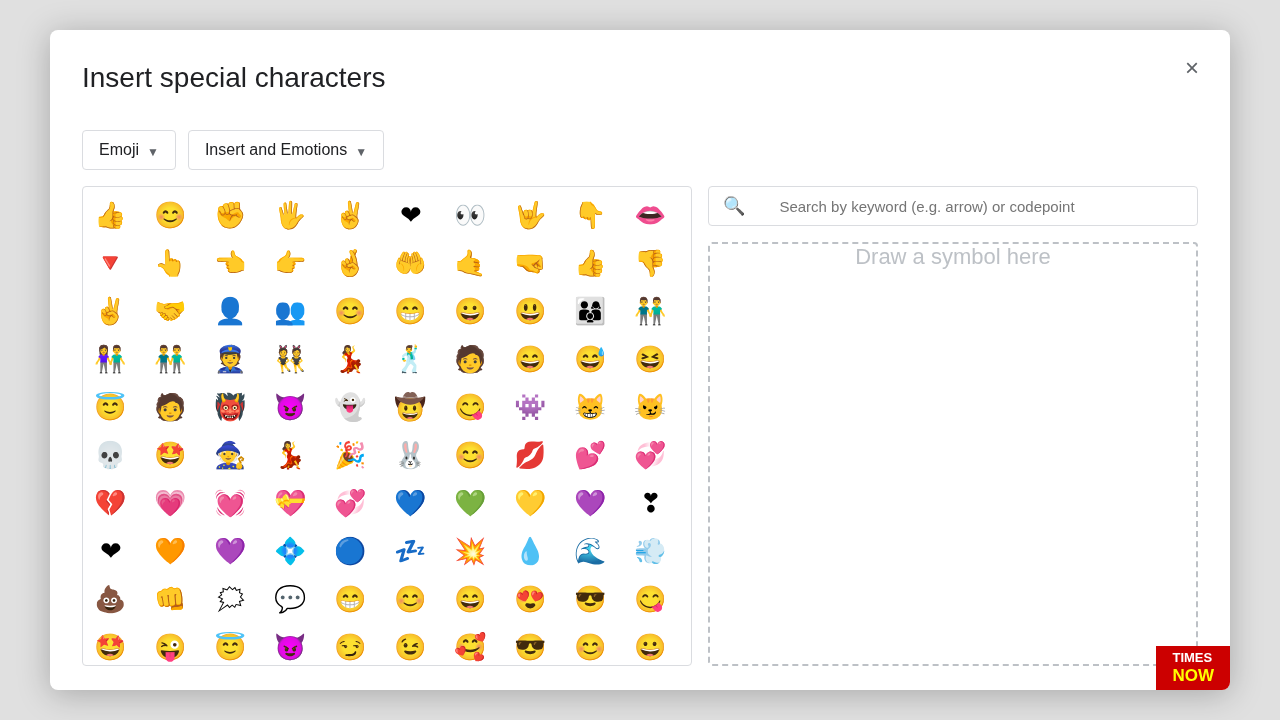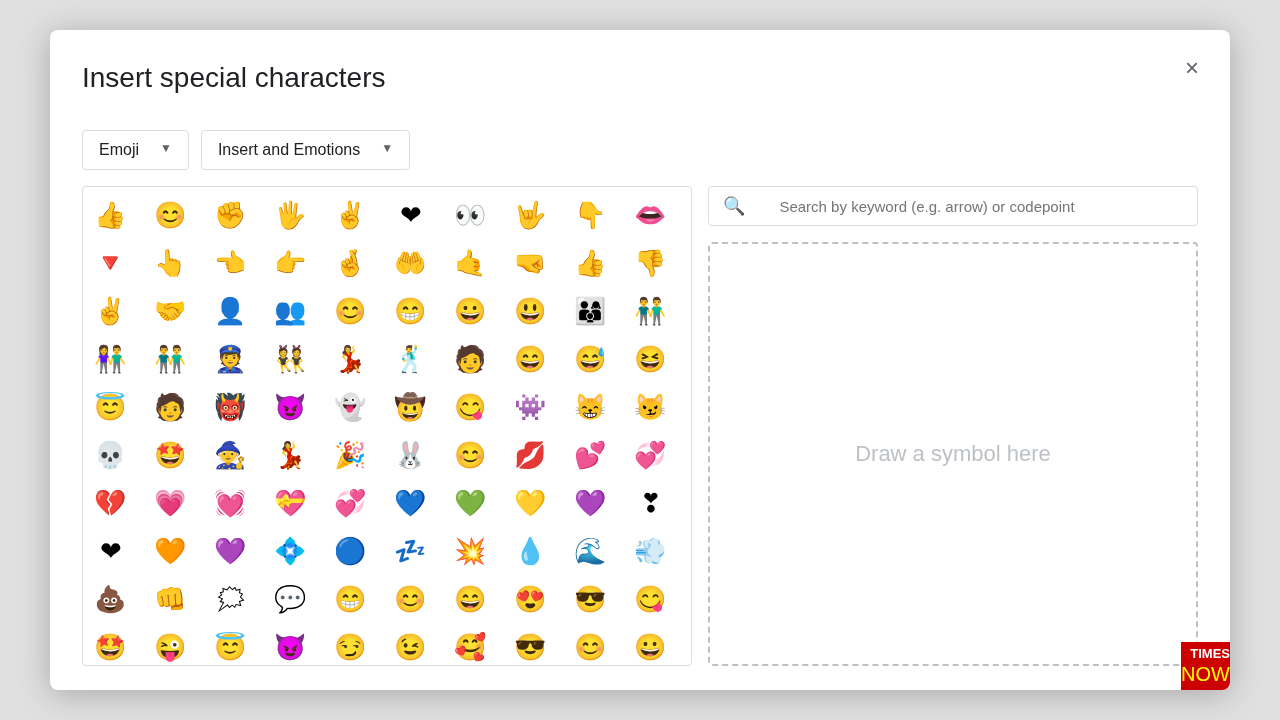--- a/index.html
+++ b/index.html
@@ -44,22 +44,22 @@
       justify-content: center;
       border-radius: 50%;
     }
     .dropdowns-row {
       display: flex;
       gap: 12px;
       margin-bottom: 16px;
     }
     .dropdown-btn {
       display: flex;
-      align-items: flex-start;
-      gap: 21px;
+      align-items: flex-end;
+      gap: 8px;
       border: 1px solid #dadce0;
       border-radius: 4px;
       background: #fff;
       font-size: 16px;
       color: #202124;
       padding: 10px 16px;
       cursor: pointer;
       white-space: nowrap;
     }
     .dropdown-arrow { font-size: 12px; color: #5f6368; }
@@ -122,50 +122,50 @@
     }
     .search-icon {
       color: #5f6368;
       font-size: 18px;
     }
     .draw-area {
       flex: 1;
       border: 2px dashed #bdc1c6;
       border-radius: 4px;
       display: flex;
-      align-items: center;
+      align-items: flex-start;
       justify-content: center;
     }
     .draw-hint {
       color: #bdc1c6;
       font-size: 22px;
       font-weight: 400;
     }
     
     .emoji-grid-wrapper::-webkit-scrollbar { width: 8px; }
     .emoji-grid-wrapper::-webkit-scrollbar-track { background: #f1f3f4; }
     .emoji-grid-wrapper::-webkit-scrollbar-thumb { background: #bdc1c6; border-radius: 4px; }
     
     .times-now-badge {
       position: absolute;
       bottom: 0;
       right: 0;
       background: #cc0000;
       color: #fff;
       font-size: 12px;
       font-weight: 700;
-      padding: 4px 0;
+      padding: 4px 16px;
       border-radius: 0 0 8px 0;
       display: flex;
       flex-direction: column;
-      align-items: flex-end;
+      align-items: flex-start;
       line-height: 1.2;
     }
     .times-now-badge .times { color: #fff; font-size: 13px; }
-    .times-now-badge .now { color: #ff0; font-size: 20px; font-weight: 400; }
+    .times-now-badge .now { color: #ff0; font-size: 17px; font-weight: 700; }
   </style>
 </head>
 <body>
 
 <div class="dialog">
   <h2 class="dialog-title">Insert special characters</h2>
   <button class="close-btn">×</button>
 
   <div class="dropdowns-row">
     <button class="dropdown-btn">

